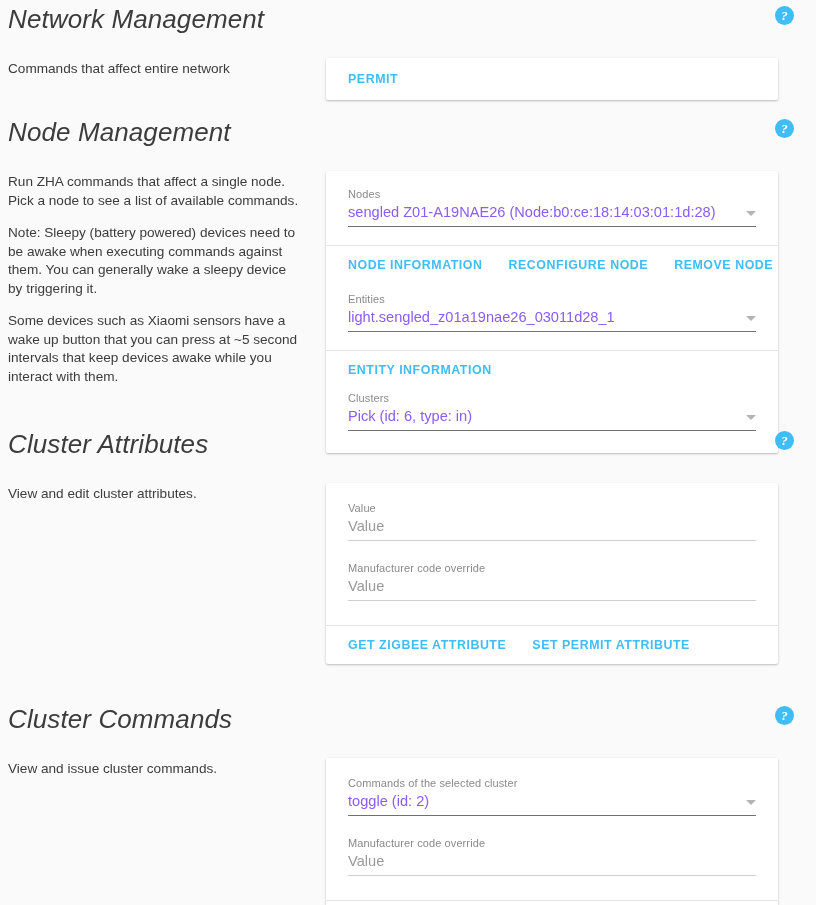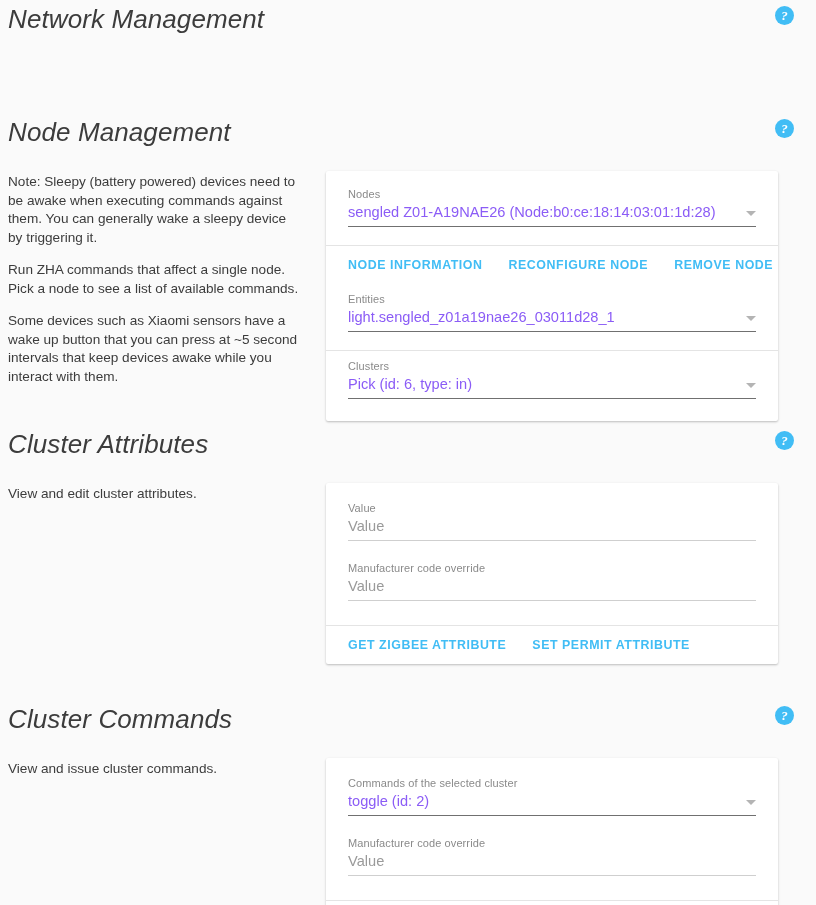--- a/index.html
+++ b/index.html
@@ -155,31 +155,43 @@
 </head>
 <body>
 
 <div class="page">
 
   <div class="section" id="sec-network">
     <div class="sec-head">
       <h1 class="sec-title">Network Management</h1>
       <div class="help-icon">?</div>
     </div>
+    <div class="sec-body" style="padding-top:12px;">
+      <div class="sec-intro">
+        <p>Commands that affect entire network</p>
+      </div>
+      <div class="sec-card-wrap">
+        <div class="card">
+          <div class="btn-row" style="padding-top:14px;padding-bottom:14px;">
+            <button class="text-btn">PERMIT</button>
+          </div>
+        </div>
+      </div>
+    </div>
   </div>
 
   <div class="section" id="sec-node">
     <div class="sec-head">
       <h1 class="sec-title">Node Management</h1>
       <div class="help-icon">?</div>
     </div>
     <div class="sec-body" style="padding-top:12px;">
       <div class="sec-intro">
+        <p>Run ZHA commands that affect a single node. Pick a node to see a list of available commands.</p>
         <p>Note: Sleepy (battery powered) devices need to be awake when executing commands against them. You can generally wake a sleepy device by triggering it.</p>
-        <p>Run ZHA commands that affect a single node. Pick a node to see a list of available commands.</p>
         <p>Some devices such as Xiaomi sensors have a wake up button that you can press at ~5 second intervals that keep devices awake while you interact with them.</p>
       </div>
       <div class="sec-card-wrap">
         <div class="card">
 
           <div class="card-pad" style="padding-bottom:14px;">
             <div class="field">
               <span class="field-label">Nodes</span>
               <div class="field-line strong select-line">
                 <span class="field-value">sengled Z01-A19NAE26 (Node:b0:ce:18:14:03:01:1d:28)</span>
@@ -201,20 +213,23 @@
               <span class="field-label">Entities</span>
               <div class="field-line strong select-line">
                 <span class="field-value">light.sengled_z01a19nae26_03011d28_1</span>
                 <span class="caret"></span>
               </div>
             </div>
           </div>
 
           <div class="card-divider"></div>
 
+          <div class="btn-row" style="padding-bottom:6px;">
+            <button class="text-btn">ENTITY INFORMATION</button>
+          </div>
 
           <div class="card-pad" style="padding-top:6px;padding-bottom:18px;">
             <div class="field">
               <span class="field-label">Clusters</span>
               <div class="field-line strong select-line">
                 <span class="field-value">Pick (id: 6, type: in)</span>
                 <span class="caret"></span>
               </div>
             </div>
           </div>

